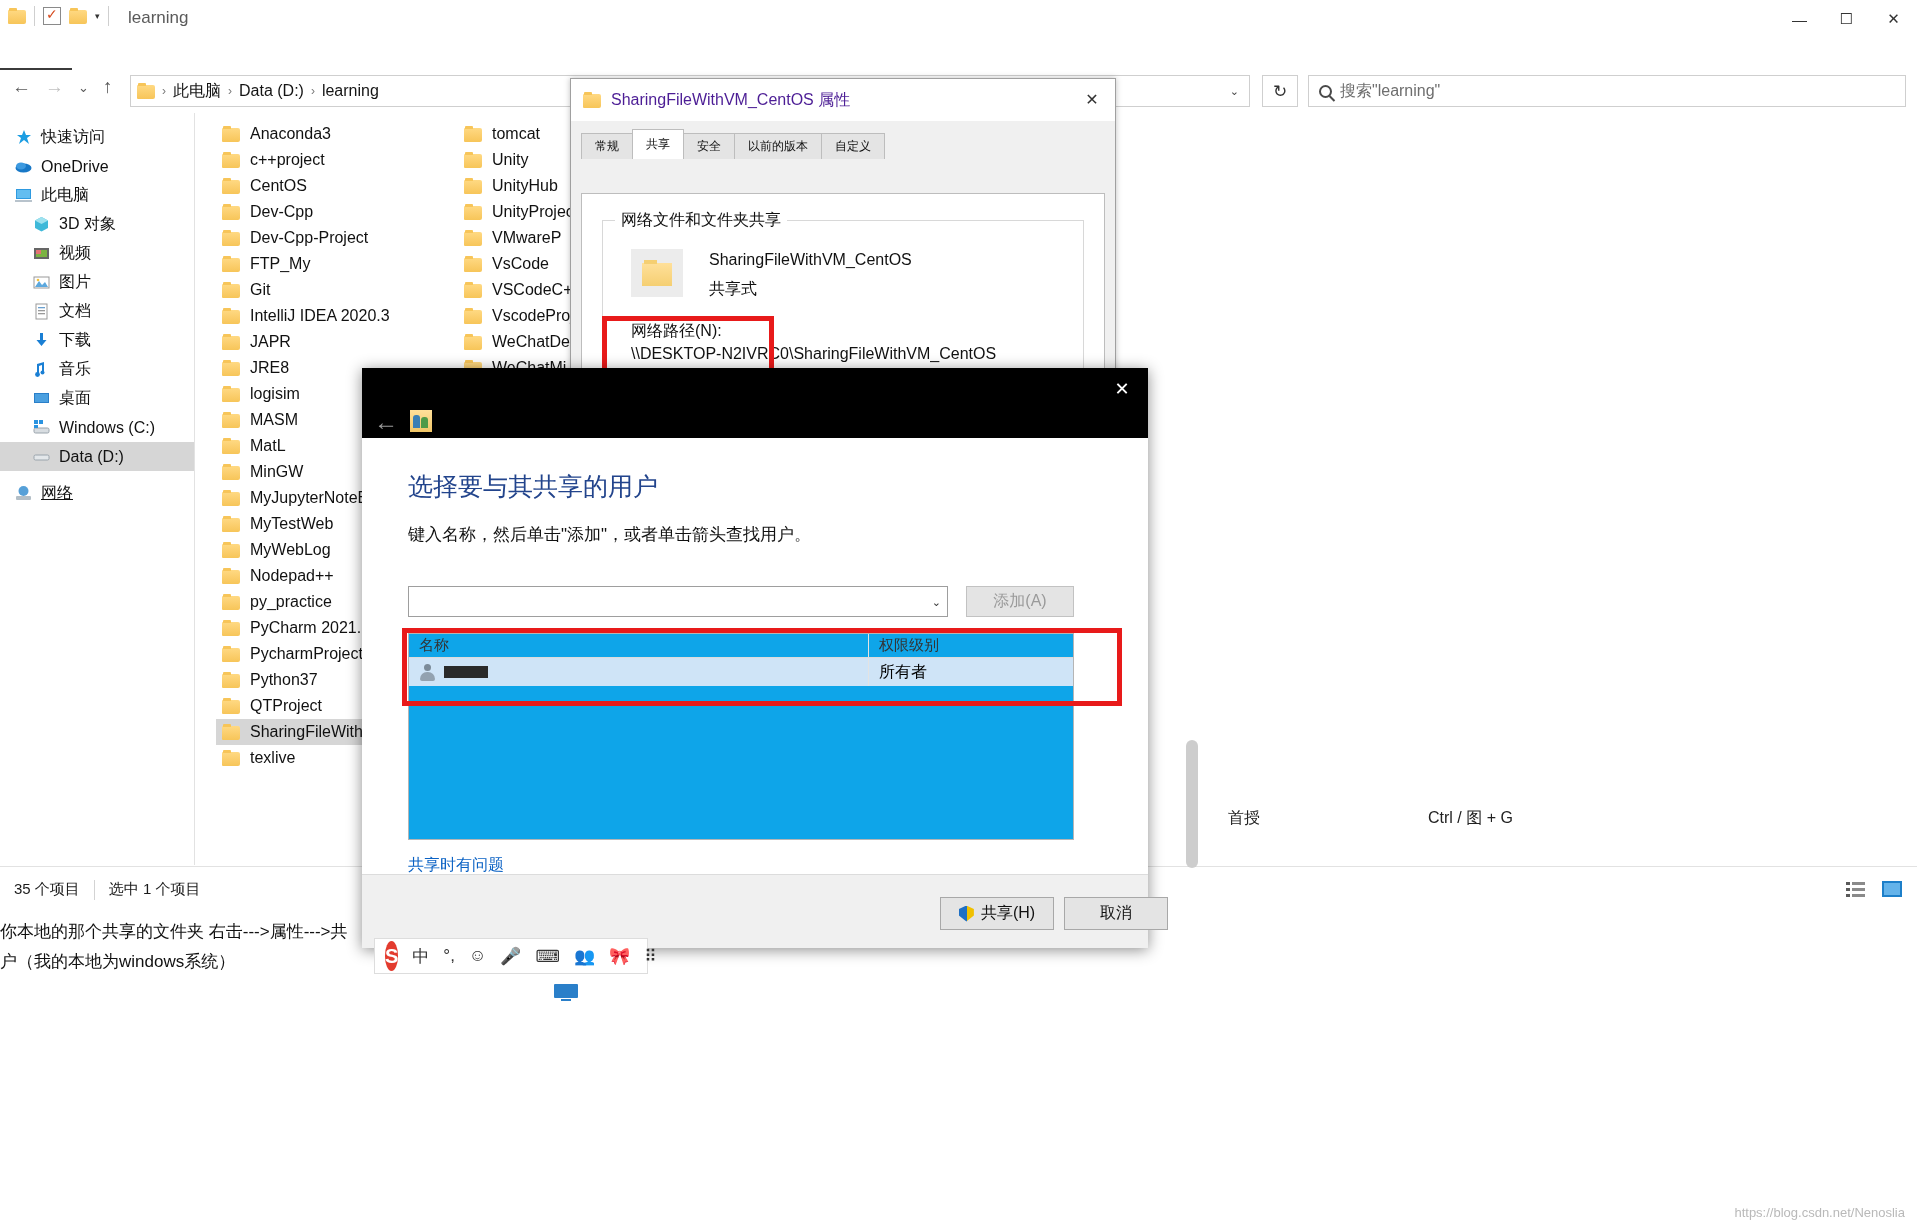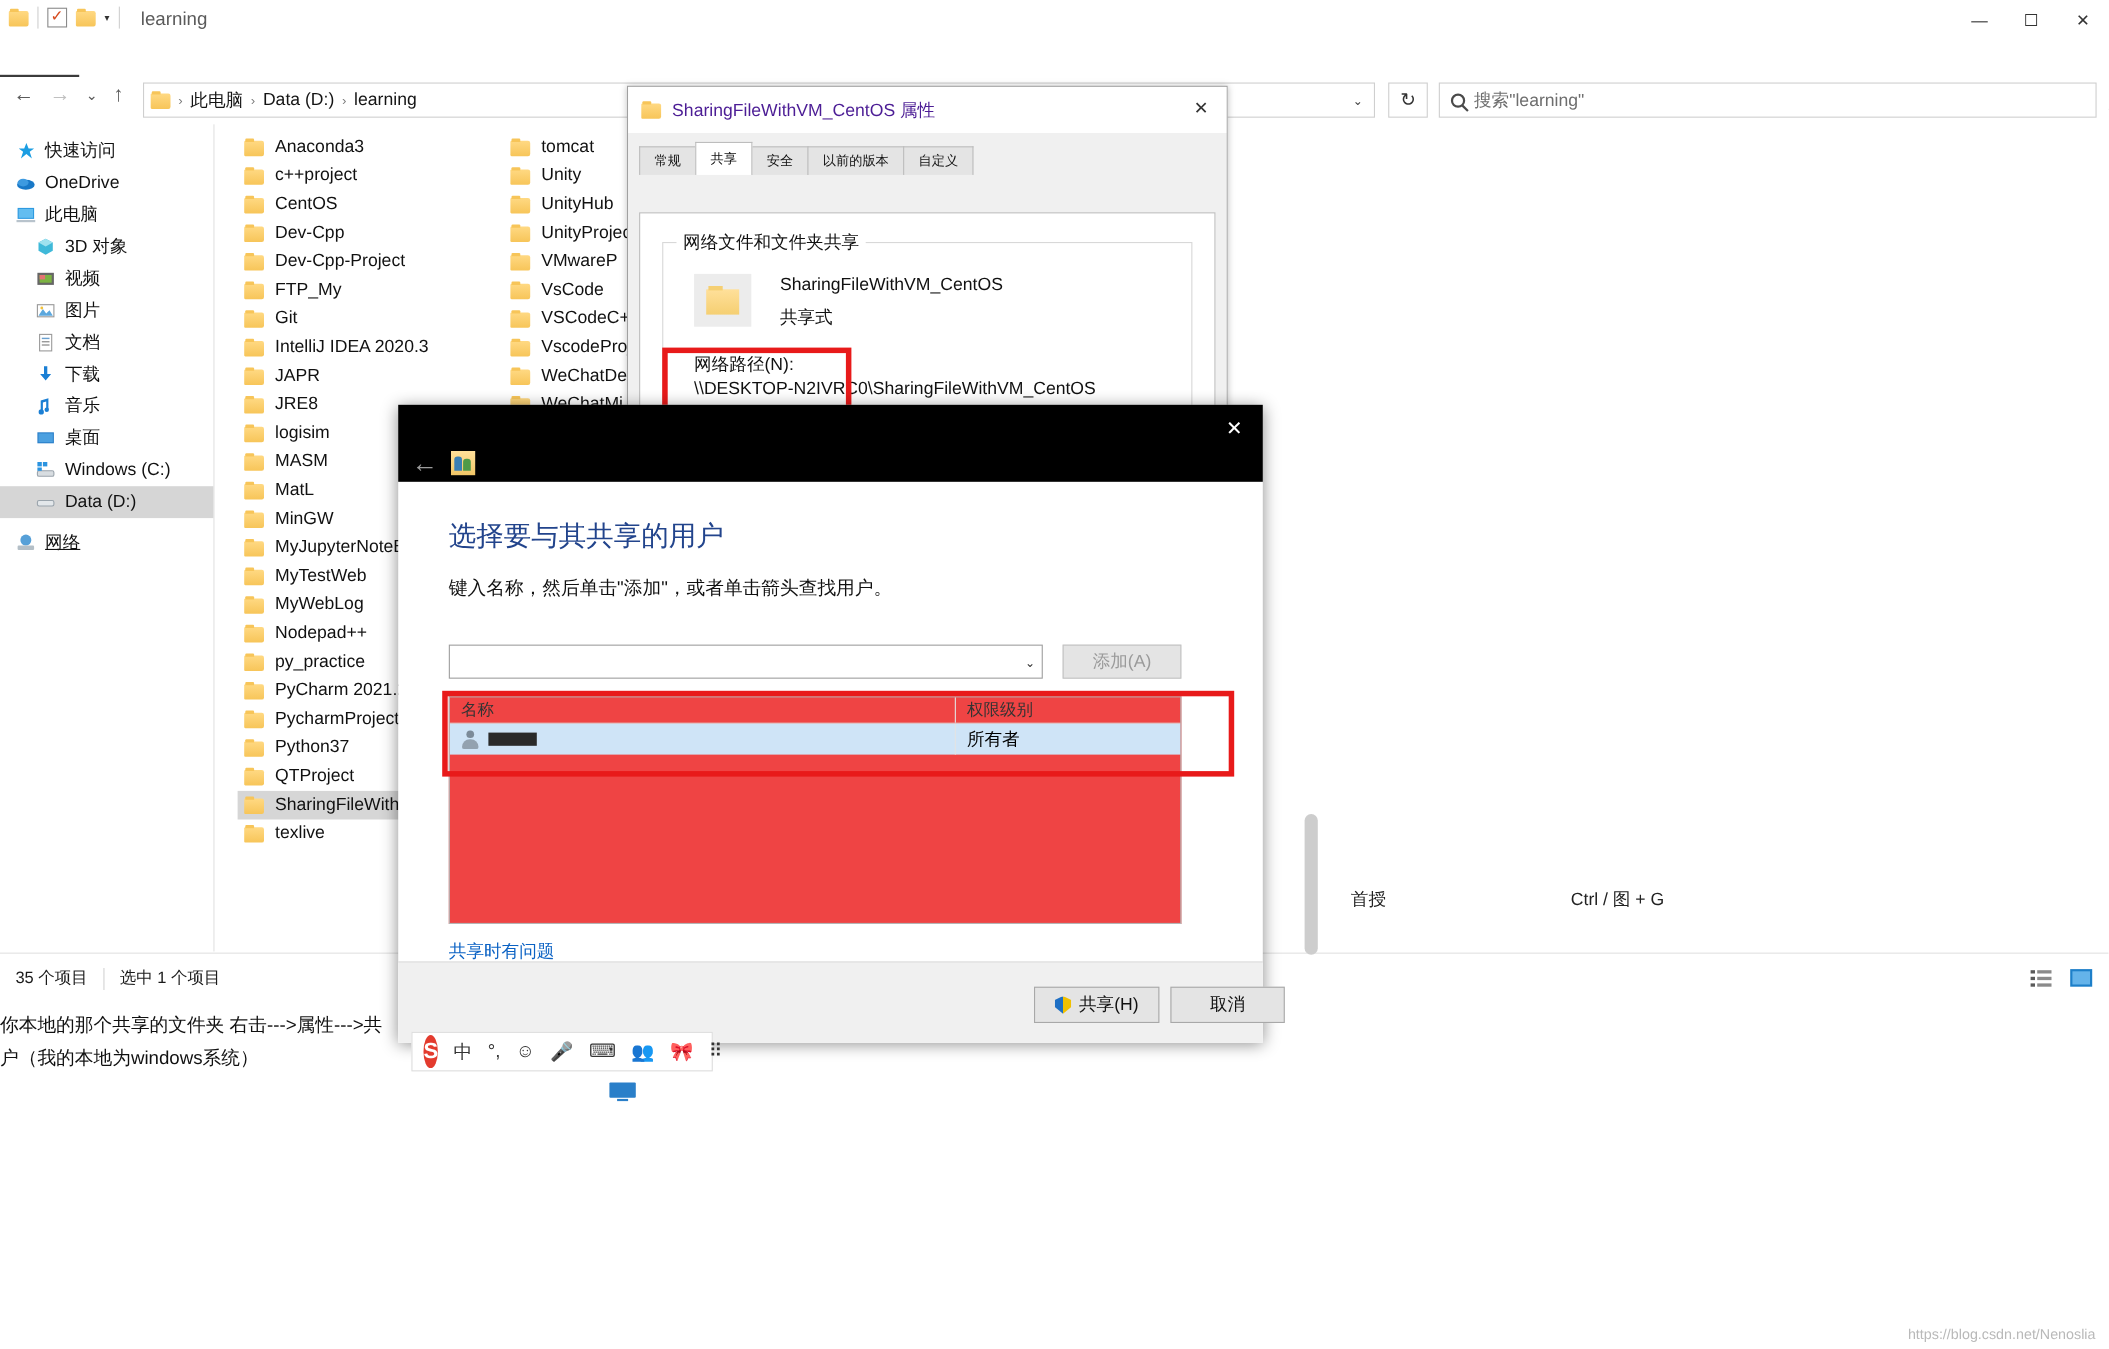--- a/index.html
+++ b/index.html
@@ -138,21 +138,21 @@
      display:flex; align-items:center; justify-content:center; color:#fff; font-size:18px; }
   .wiz-h1 { position:absolute; left:46px; top:102px; font-size:25px; color:#22448c; }
   .wiz-p { position:absolute; left:46px; top:155px; font-size:17px; color:#111; }
   .wiz-combo { position:absolute; left:46px; top:218px; width:540px; height:31px;
      border:1px solid #9e9e9e; background:#fff; }
   .wiz-combo .ar { position:absolute; right:6px; top:9px; font-size:11px; color:#333; }
   .wiz-add { position:absolute; left:604px; top:218px; width:108px; height:31px;
      background:#e4e4e4; border:1px solid #c2c2c2; color:#9a9a9a; font-size:16px;
      display:flex; align-items:center; justify-content:center; }
   .wiz-table { position:absolute; left:46px; top:265px; width:666px; height:207px;
-     border:1px solid #b5b5b5; background:#ef4444; }
+     border:1px solid #b5b5b5; background:#0ea5e9; }
   .wt-head { height:24px; display:flex; border-bottom:1px solid #dcdcdc; font-size:15px; color:#333; }
   .wt-h1 { width:459px; padding-left:10px; display:flex; align-items:center; }
   .wt-h2 { flex:1; padding-left:10px; display:flex; align-items:center; border-left:1px solid #e3e3e3; }
   .wt-row { height:28px; display:flex; align-items:center; background:#cfe4f7; font-size:16px; }
   .wt-c1 { width:459px; padding-left:10px; display:flex; align-items:center; gap:8px; }
   .wt-c2 { flex:1; padding-left:10px; border-left:1px solid #e3e3e3; height:28px; display:flex; align-items:center;}
   .person { width:17px; height:17px; position:relative; display:inline-block; }
   .person::before{content:"";position:absolute;left:5px;top:0;width:7px;height:7px;border-radius:50%;background:#7c8b99;}
   .person::after{content:"";position:absolute;left:1px;top:8px;width:15px;height:9px;border-radius:7px 7px 2px 2px;background:#93a2b0;}
   .redact { display:inline-block; width:44px; height:12px; background:#2a2a2a; }

